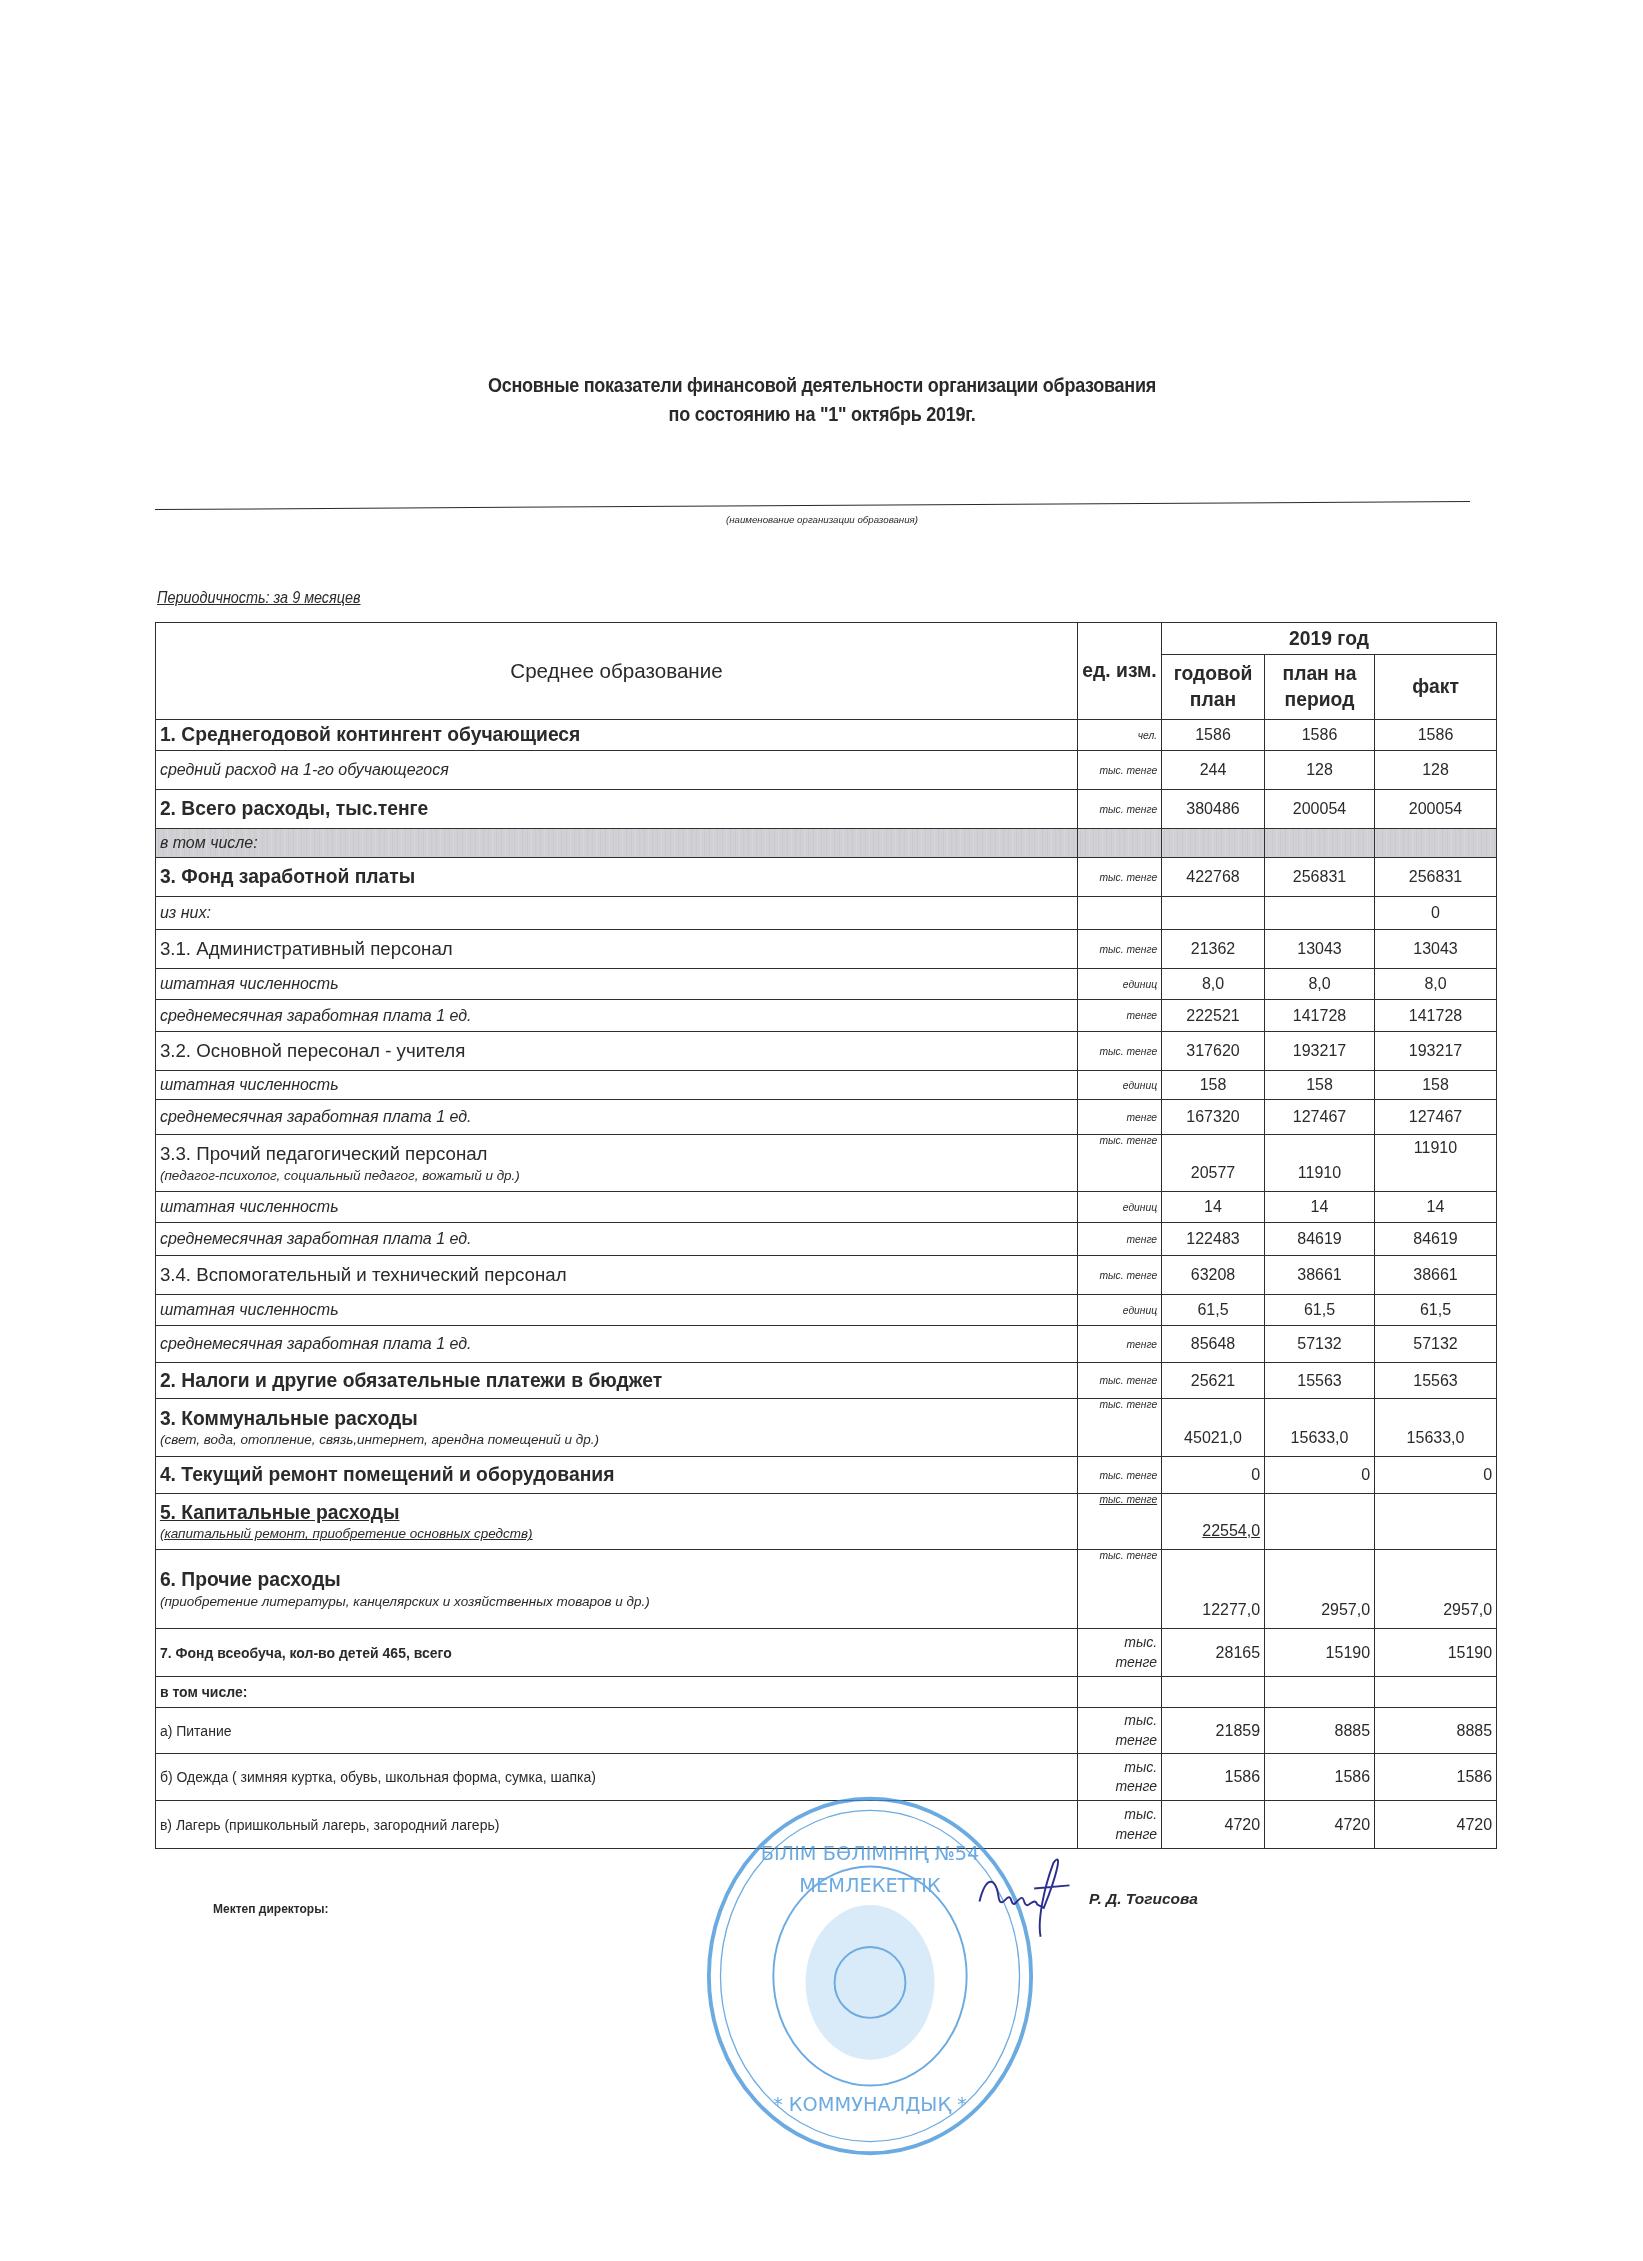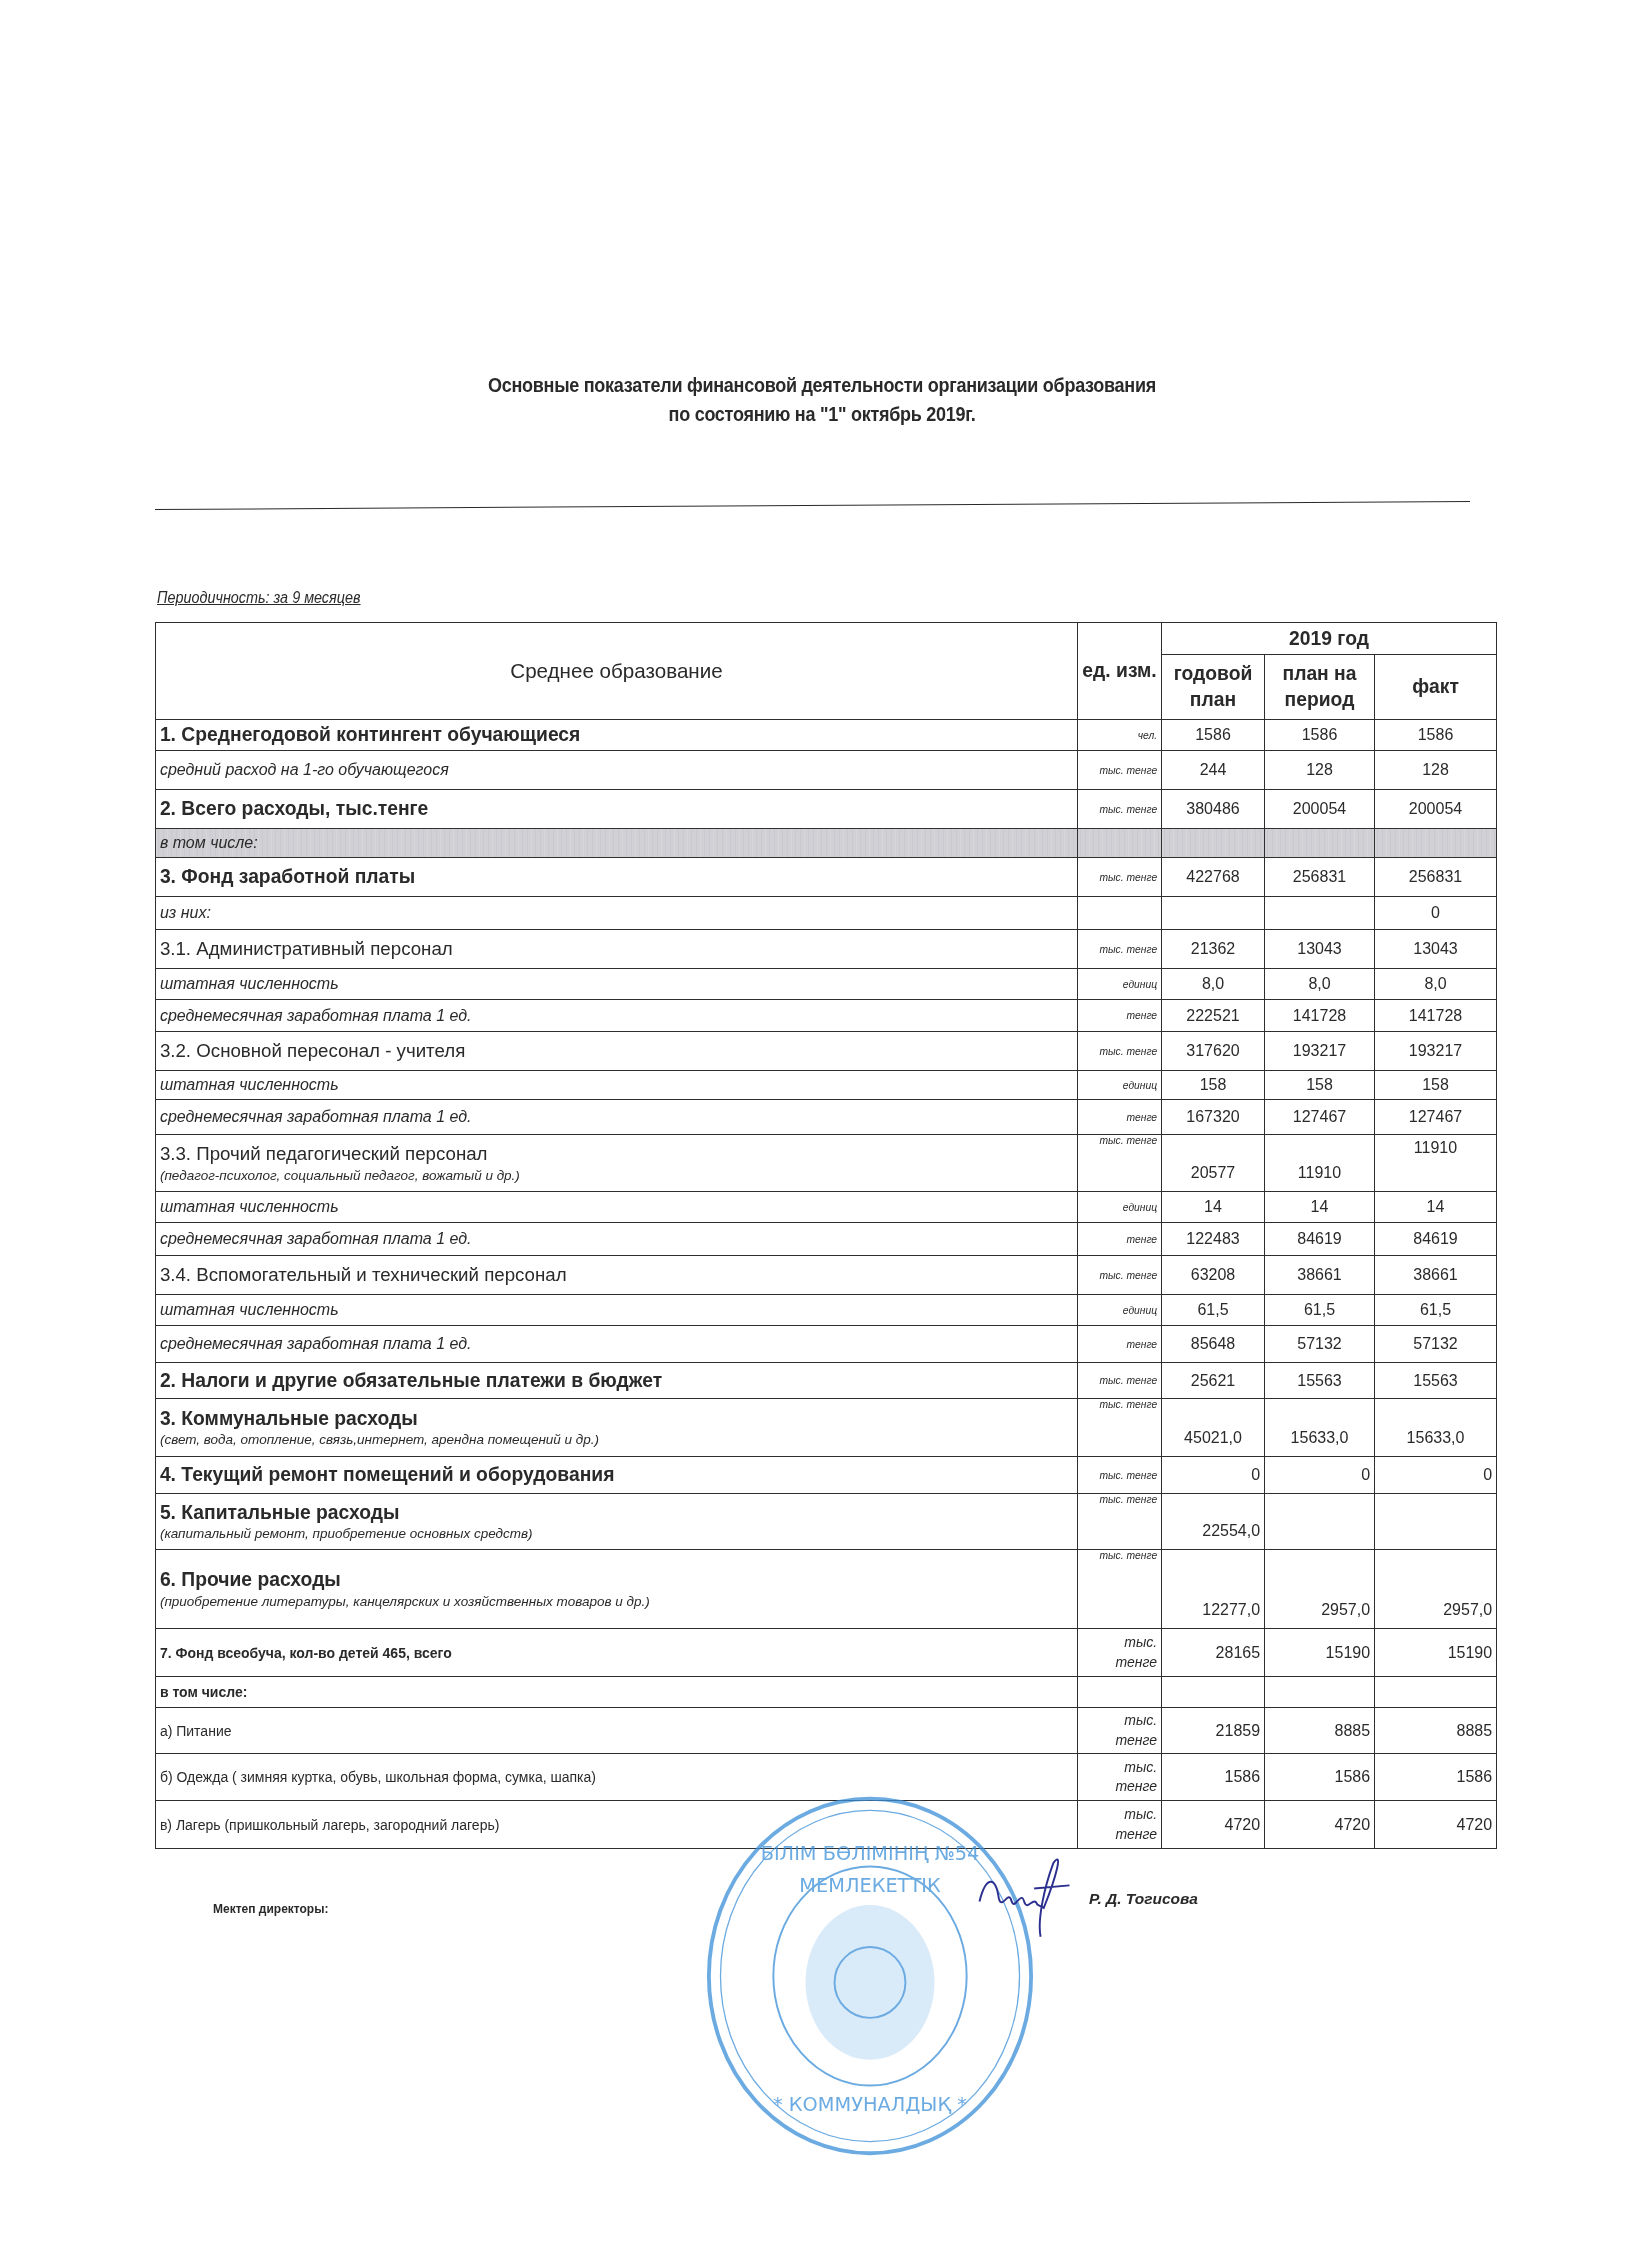--- a/index.html
+++ b/index.html
@@ -50,20 +50,21 @@
   .stamp { position: absolute; left: 696px; top: 1789px; width: 348px; height: 374px; opacity: 0.75; }
   .signature { position: absolute; left: 973px; top: 1850px; width: 103px; height: 90px; }
 </style>
 </head>
 <body>
 
 <div class="page">
   <div class="title l1">Основные показатели финансовой деятельности организации образования</div>
   <div class="title l2">по состоянию на "1" октябрь   2019г.</div>
   <div class="org-line"></div>
+  <div class="org-caption">(наименование организации образования)</div>
   <div class="period">Периодичность: за 9 месяцев</div>
 
   <table class="main">
     <colgroup>
       <col class="c-name">
         <col class="c-unit">
         <col class="c-v1">
         <col class="c-v2">
         <col class="c-v3">
     </colgroup>
@@ -220,21 +221,21 @@
           <td class="val bottom">15633,0</td>
           <td class="val bottom">15633,0</td>
         </tr>
         <tr style="height: 37px;">
           <td class="name bold"><span>4. Текущий ремонт помещений и оборудования</span></td>
           <td class="unit">тыс. тенге</td>
           <td class="val right">0</td>
           <td class="val right">0</td>
           <td class="val right">0</td>
         </tr>
-        <tr style="height: 56px;">
+        <tr style="height: 56px; text-decoration: underline;">
           <td class="name bold"><span>5. Капитальные расходы</span><span class="subnote">(капитальный ремонт, приобретение основных средств)</span></td>
           <td class="unit" style="vertical-align: top;">тыс. тенге</td>
           <td class="val right bottom">22554,0</td>
           <td class="val right bottom"></td>
           <td class="val right bottom"></td>
         </tr>
         <tr style="height: 79px;">
           <td class="name bold"><span>6. Прочие расходы</span><span class="subnote">(приобретение литературы, канцелярских и хозяйственных товаров и др.)</span></td>
           <td class="unit" style="vertical-align: top;">тыс. тенге</td>
           <td class="val right bottom">12277,0</td>

